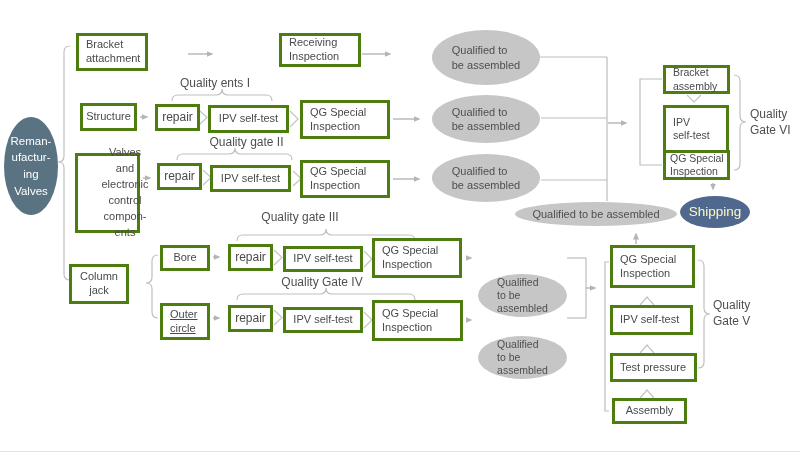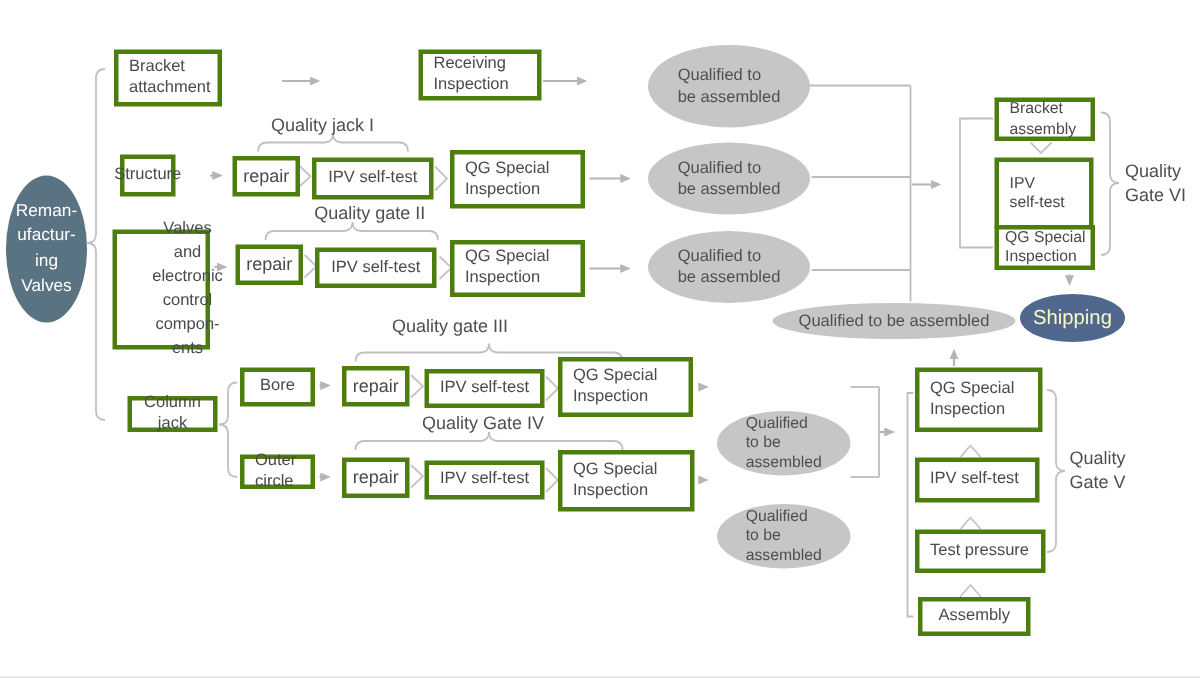--- a/index.html
+++ b/index.html
@@ -107,52 +107,52 @@
 ing
 Valves</div>
 
   <div class="box left" style="left:76px;top:33px;width:72px;height:38px;">Bracket
 attachment</div>
   <div class="box left" style="left:279px;top:33px;width:82px;height:34px;">Receiving
 Inspection</div>
   <div class="ell" style="left:432px;top:30px;width:108px;height:55px;">Qualified to
 be assembled</div>
 
-  <div class="box center" style="left:80px;top:103px;width:37px;height:28px;">Structure</div>
+  <div class="box center" style="left:80px;top:103px;width:57px;height:28px;">Structure</div>
   <div class="box center f12" style="left:155px;top:104px;width:45px;height:27px;">repair</div>
   <div class="box center" style="left:208px;top:105px;width:81px;height:28px;">IPV self-test</div>
   <div class="box left" style="left:300px;top:100px;width:90px;height:39px;">QG Special
 Inspection</div>
   <div class="ell" style="left:432px;top:95px;width:108px;height:48px;">Qualified to
 be assembled</div>
 
   <div class="box center" style="left:75px;top:153px;width:65px;height:80px;line-height:1.45;padding-left:35px;">Valves and
 electronic
 control
 compon-
 ents</div>
   <div class="box center f12" style="left:157px;top:163px;width:45px;height:27px;">repair</div>
   <div class="box center" style="left:210px;top:165px;width:81px;height:27px;">IPV self-test</div>
   <div class="box left" style="left:300px;top:160px;width:90px;height:38px;">QG Special
 Inspection</div>
   <div class="ell" style="left:432px;top:154px;width:108px;height:48px;">Qualified to
 be assembled</div>
 
-  <div class="box center" style="left:85px;top:264px;width:60px;height:24px;">Column
+  <div class="box center" style="left:69px;top:264px;width:60px;height:40px;">Column
 jack</div>
   <div class="box center" style="left:160px;top:245px;width:50px;height:26px;">Bore</div>
   <div class="box center f12" style="left:228px;top:244px;width:45px;height:27px;">repair</div>
   <div class="box center" style="left:283px;top:246px;width:80px;height:26px;">IPV self-test</div>
   <div class="box left" style="left:372px;top:238px;width:90px;height:40px;">QG Special
 Inspection</div>
   <div class="ell small" style="left:478px;top:235px;width:89px;height:43px;">Qualified
 to be
 assembled</div>
 
-  <div class="box left" style="left:160px;top:303px;width:50px;height:23px;">Outer
+  <div class="box left" style="left:160px;top:303px;width:50px;height:37px;text-decoration:underline;">Outer
 circle</div>
   <div class="box center f12" style="left:228px;top:305px;width:45px;height:27px;">repair</div>
   <div class="box center" style="left:283px;top:307px;width:80px;height:26px;">IPV self-test</div>
   <div class="box left" style="left:372px;top:300px;width:91px;height:41px;">QG Special
 Inspection</div>
   <div class="ell small" style="left:478px;top:297px;width:89px;height:43px;">Qualified
 to be
 assembled</div>
 
   <div class="box left" style="left:610px;top:245px;width:85px;height:43px;">QG Special
@@ -164,21 +164,21 @@
   <div class="box left f10" style="left:663px;top:65px;width:67px;height:29px;">Bracket
 assembly</div>
   <div class="box left f10" style="left:663px;top:105px;width:66px;height:48px;">IPV
 self-test</div>
   <div class="box left f10" style="left:663px;top:150px;width:67px;height:30px;padding-left:4px;">QG Special
 Inspection</div>
 
   <div class="ell one" style="left:515px;top:202px;width:162px;height:24px;">Qualified to be assembled</div>
   <div class="ell shipping" style="left:680px;top:196px;width:70px;height:32px;">Shipping</div>
 
-  <div class="lbl c" style="left:160px;top:76px;width:110px;">Quality jack I</div>
+  <div class="lbl c" style="left:160px;top:76px;width:110px;">Quality ents I</div>
   <div class="lbl c" style="left:194px;top:135px;width:105px;">Quality gate II</div>
   <div class="lbl c" style="left:272px;top:275px;width:100px;">Quality Gate IV</div>
   <div class="lbl c" style="left:250px;top:210px;width:100px;">Quality gate III</div>
   <div class="lbl" style="left:713px;top:298px;">Quality
 Gate V</div>
   <div class="lbl" style="left:750px;top:107px;">Quality
 Gate VI</div>
 
 </div>
 

